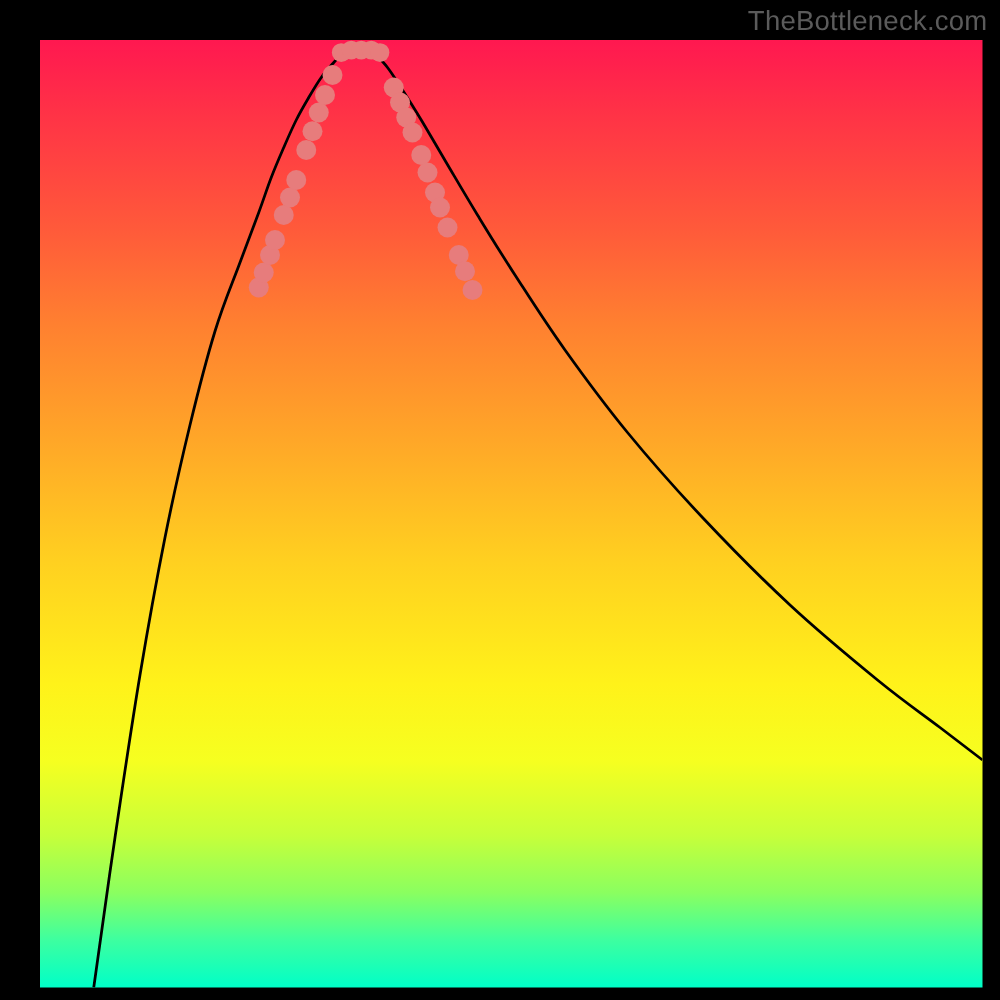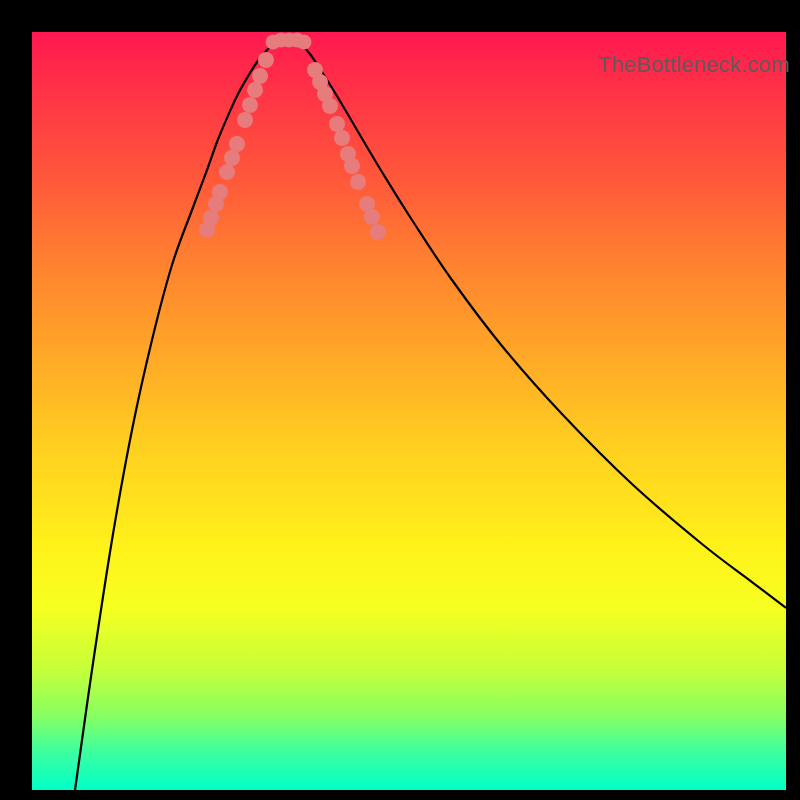--- a/index.html
+++ b/index.html
@@ -46,21 +46,20 @@
   }
   .watermark {
     position: absolute;
     top: 4px;
     right: 10px;
     color: #5b5b5b;
     font-size: 22px;
     font-weight: 500;
     letter-spacing: 0.2px;
     user-select: none;
-    margin-top: 48px;
   }
 </style>
 </head>
 <body>
 
 <div class="frame">
   <div class="plot">
     <svg viewBox="0 0 754 758">
       <g id="curves">
           <path d="M 43 758 C 46.06 736.4, 53.34 683, 60 638 C 66.66 593, 72.8 551.2, 80 508 C 87.2 464.8, 92.8 434, 100 398 C 107.2 362, 112.8 337.7, 120 308 C 127.2 278.3, 132.8 256.4, 140 233 C 147.2 209.6, 153.7 195.1, 160 178 C 166.3 160.9, 170.5 150.24, 175 138 C 179.5 125.76, 181.4 119.36, 185 110 C 188.6 100.64, 191.4 94.28, 195 86 C 198.6 77.72, 201.4 71.2, 205 64 C 208.6 56.8, 211.4 52.12, 215 46 C 218.6 39.88, 221.4 35.04, 225 30 C 228.6 24.96, 231.76 21.6, 235 18 C 238.24 14.4, 241.56 11.44, 243 10" fill="none" stroke="#000000" stroke-width="2.2"></path>

